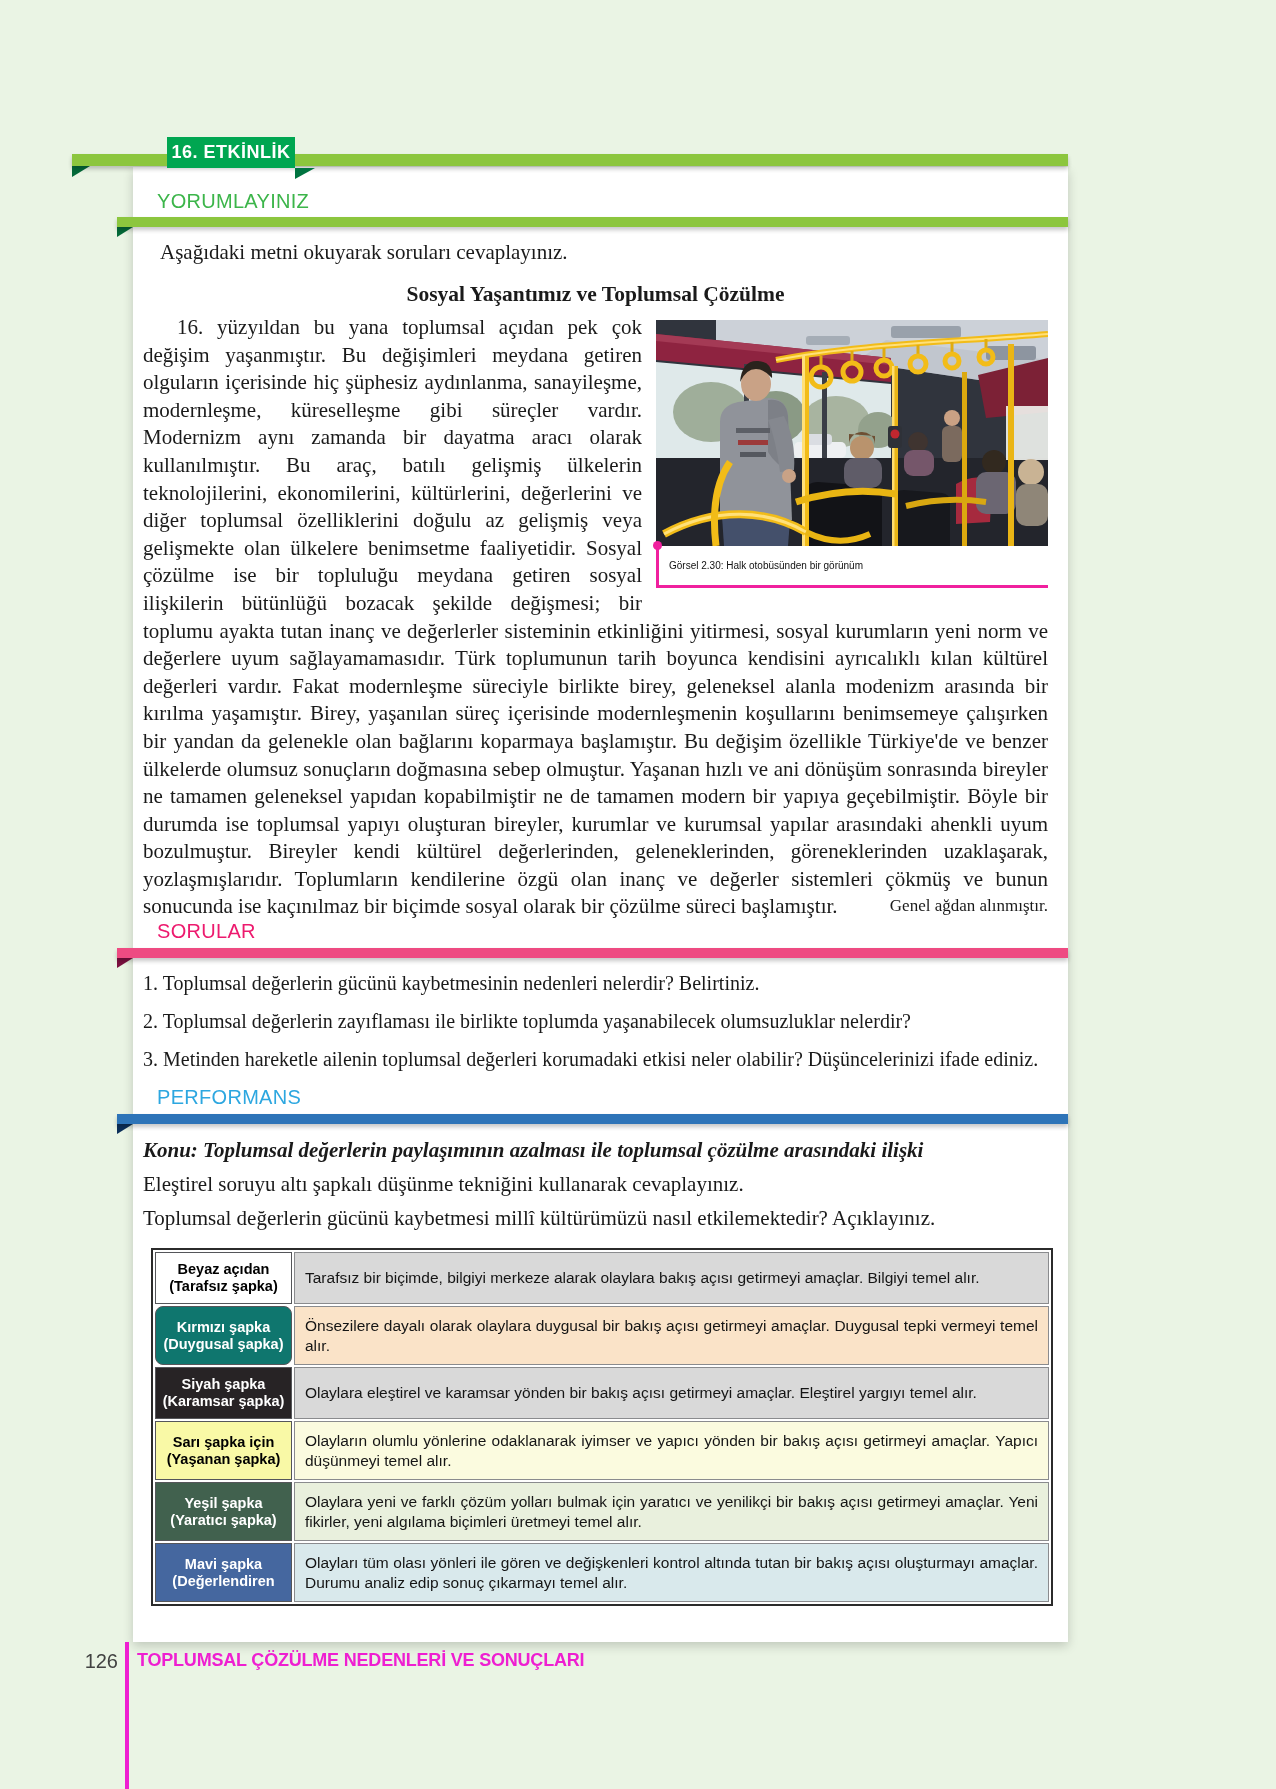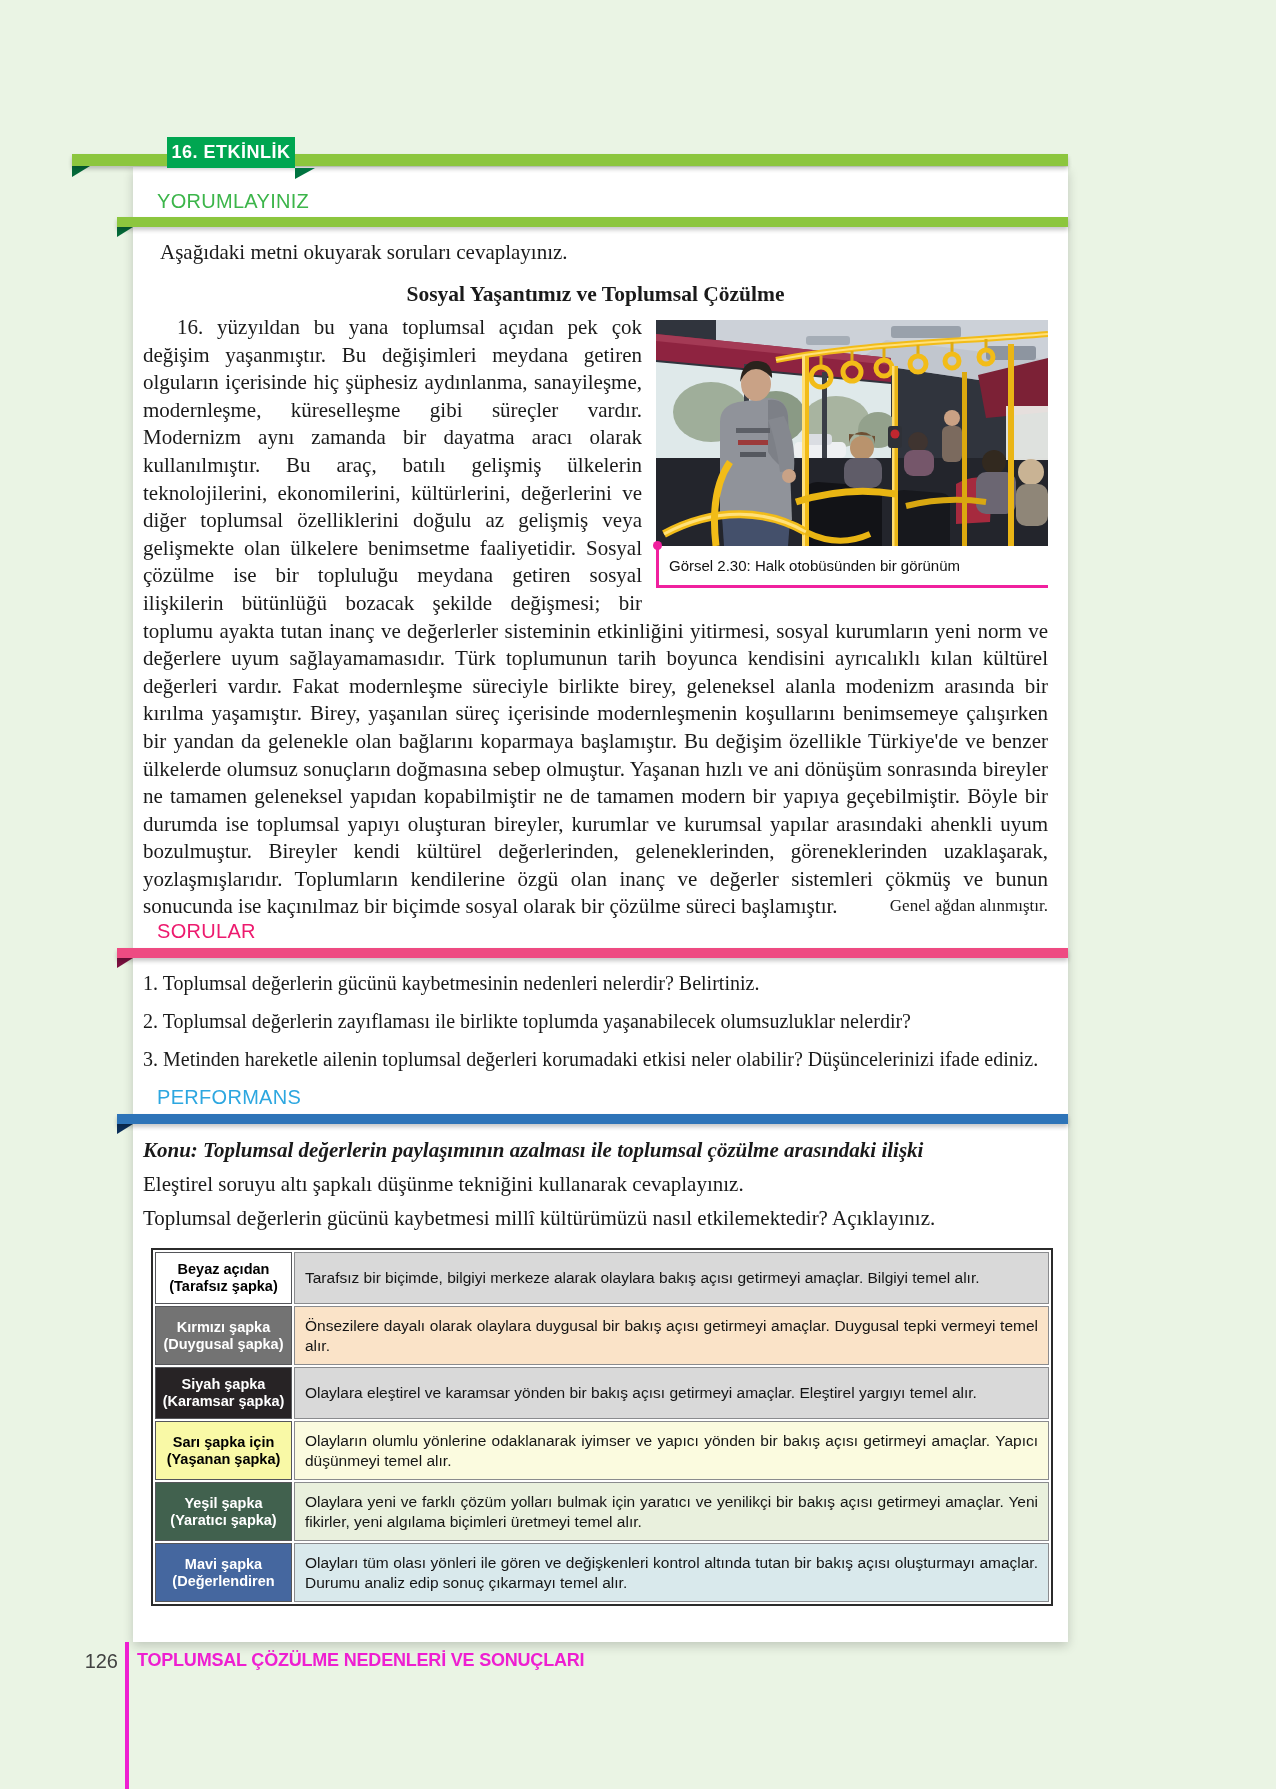--- a/index.html
+++ b/index.html
@@ -28,21 +28,21 @@
   .intro{position:absolute;left:160px;top:240px;font-size:21px;z-index:4;}
   .reading-title{position:absolute;left:143px;top:282px;width:905px;text-align:center;
     font-size:21.5px;font-weight:bold;z-index:4;}
   .article{position:absolute;left:143px;top:314px;width:905px;z-index:4;
     font-size:21px;line-height:27.6px;text-align:justify;}
   .article p{margin:0;text-indent:34px;}
   .figure{float:right;width:392px;margin:6px 0 8px 14px;}
   .figure svg{display:block;width:392px;height:226px;}
   .caption{
     position:relative;background:#fff;border-left:3px solid #f0209e;border-bottom:3px solid #f0209e;
-    font-size:15px;color:#111;padding:6px 6px 5px 10px;font-family:"Liberation Sans",sans-serif;
+    font-size:10px;color:#111;padding:6px 6px 5px 10px;font-family:"Liberation Sans",sans-serif;
     text-align:left;text-indent:0;
   }
   .caption::before{content:"";position:absolute;left:-6px;top:-5px;width:9px;height:9px;
     border-radius:50%;background:#f0209e;}
   .source{position:absolute;left:143px;top:896px;width:905px;text-align:right;
     font-size:17px;z-index:4;}
   .question{position:absolute;left:143px;width:912px;font-size:20px;z-index:4;}
   .topic{position:absolute;left:143px;top:1138px;width:912px;font-size:21px;
     font-weight:bold;font-style:italic;z-index:4;}
   .pline{position:absolute;left:143px;width:912px;font-size:21px;z-index:4;}
@@ -189,21 +189,21 @@
 
 <div class="hats">
   <div class="hat-label" style="background-color: rgb(255, 255, 255); color: rgb(0, 0, 0);">
     <span>Beyaz açıdan</span>
     <span>(Tarafsız şapka)</span>
   </div>
   <div class="hat-desc" style="background-color: rgb(217, 217, 217);">
     <span>Tarafsız bir biçimde, bilgiyi merkeze alarak olaylara bakış açısı getirmeyi amaçlar. Bilgiyi temel alır.</span>
   </div>
 
-  <div class="hat-label" style="background-color: #737373; color: rgb(255, 255, 255);">
+  <div class="hat-label" style="background-color: #0f766e; color: rgb(255, 255, 255); border-radius: 8px;">
     <span>Kırmızı şapka</span>
     <span>(Duygusal şapka)</span>
   </div>
   <div class="hat-desc" style="background-color: rgb(250, 227, 200);">
     <span>Önsezilere dayalı olarak olaylara duygusal bir bakış açısı getirmeyi amaçlar. Duygusal tepki vermeyi temel alır.</span>
   </div>
 
   <div class="hat-label" style="background-color: rgb(39, 35, 37); color: rgb(255, 255, 255);">
     <span>Siyah şapka</span>
     <span>(Karamsar şapka)</span>

